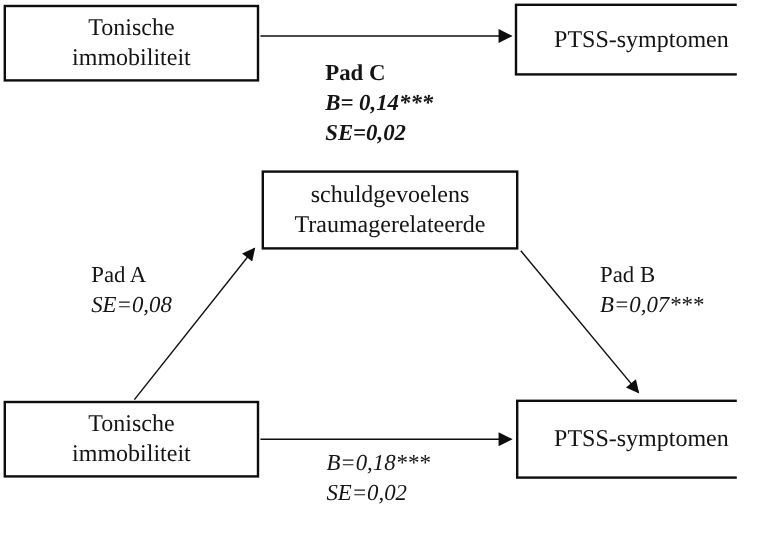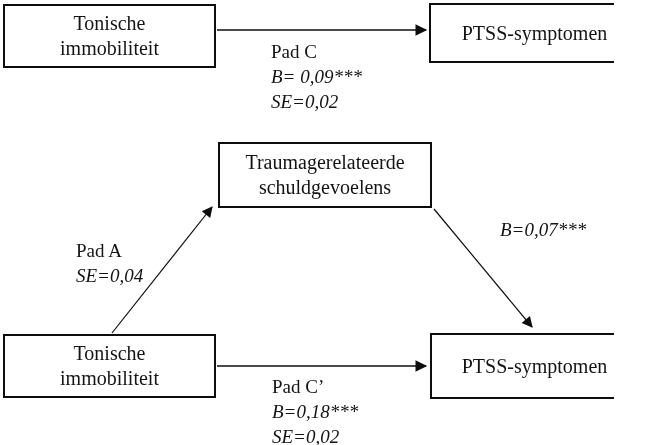--- a/index.html
+++ b/index.html
@@ -45,22 +45,22 @@
   .path-label {
     position: absolute;
     color: #141414;
     font-size: 19px;
     line-height: 25px;
     white-space: nowrap;
   }
   .path-label .stat { font-style: italic; }
   .path-label span { display: block; }
 
-  .label-c       { left: 271px; top: 39px; }
-  .label-a       { left: 76px;  top: 217px; margin-top: 21px; }
+  .label-c       { left: 271px; top: 49px; font-weight: bold; }
+  .label-a       { left: 76px;  top: 217px; }
   .label-b       { left: 500px; top: 217px; }
   .label-cprime  { left: 272px; top: 374px; }
 </style>
 </head>
 <body>
 
 <div class="canvas">
 
   <svg class="arrow-layer" width="646" height="445" viewBox="0 0 646 445" xmlns="http://www.w3.org/2000/svg">
     <defs>
@@ -82,46 +82,46 @@
     <span>Tonische</span>
     <span>immobiliteit</span>
   </div>
 
   <div class="node-box box-ptss-top">
     <span>PTSS-symptomen</span>
   </div>
 
   <div class="path-label label-c">
     <span class="name">Pad C</span>
-    <span class="stat">B= 0,09***</span>
+    <span class="stat">B= 0,14***</span>
     <span class="stat">SE=0,02</span>
   </div>
 
   <div class="node-box box-mediator">
+    <span>schuldgevoelens</span>
     <span>Traumagerelateerde</span>
-    <span>schuldgevoelens</span>
   </div>
 
   <div class="path-label label-a">
     <span class="name">Pad A</span>
-    <span class="stat">SE=0,04</span>
+    <span class="stat">SE=0,08</span>
   </div>
 
   <div class="path-label label-b">
+    <span class="name">Pad B</span>
     <span class="stat">B=0,07***</span>
   </div>
 
   <div class="node-box box-ti-bottom">
     <span>Tonische</span>
     <span>immobiliteit</span>
   </div>
 
   <div class="node-box box-ptss-bottom">
     <span>PTSS-symptomen</span>
   </div>
 
   <div class="path-label label-cprime">
-    <span class="name">Pad C’</span>
     <span class="stat">B=0,18***</span>
     <span class="stat">SE=0,02</span>
   </div>
 
 </div>
 
 </body></html>

